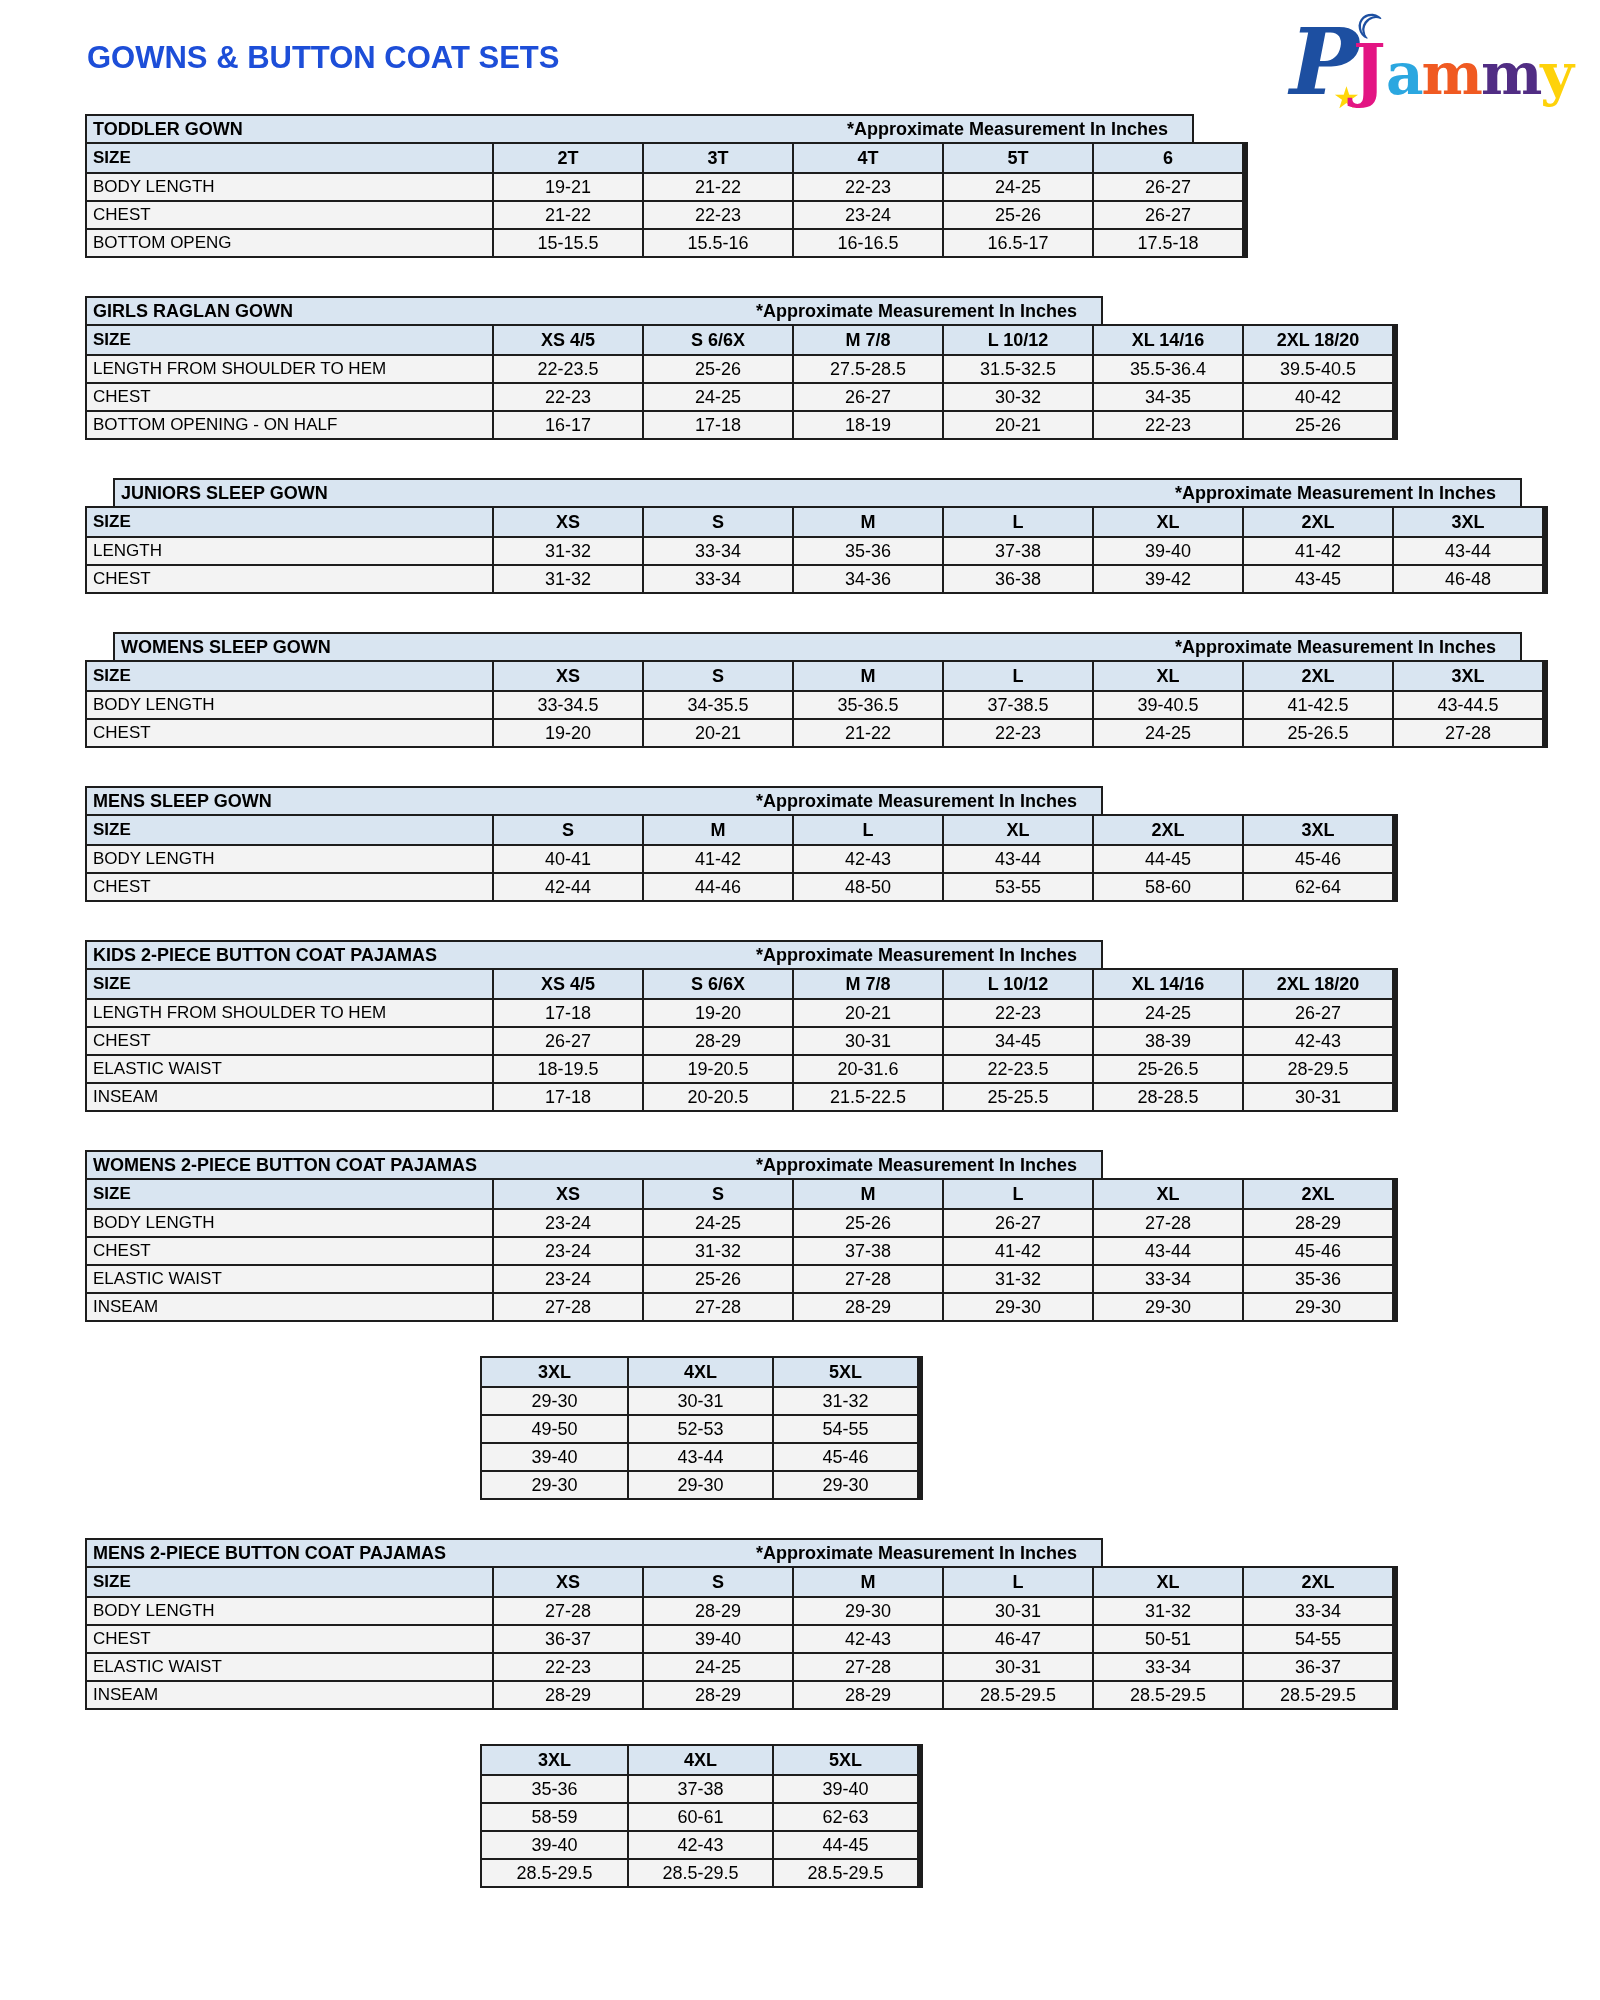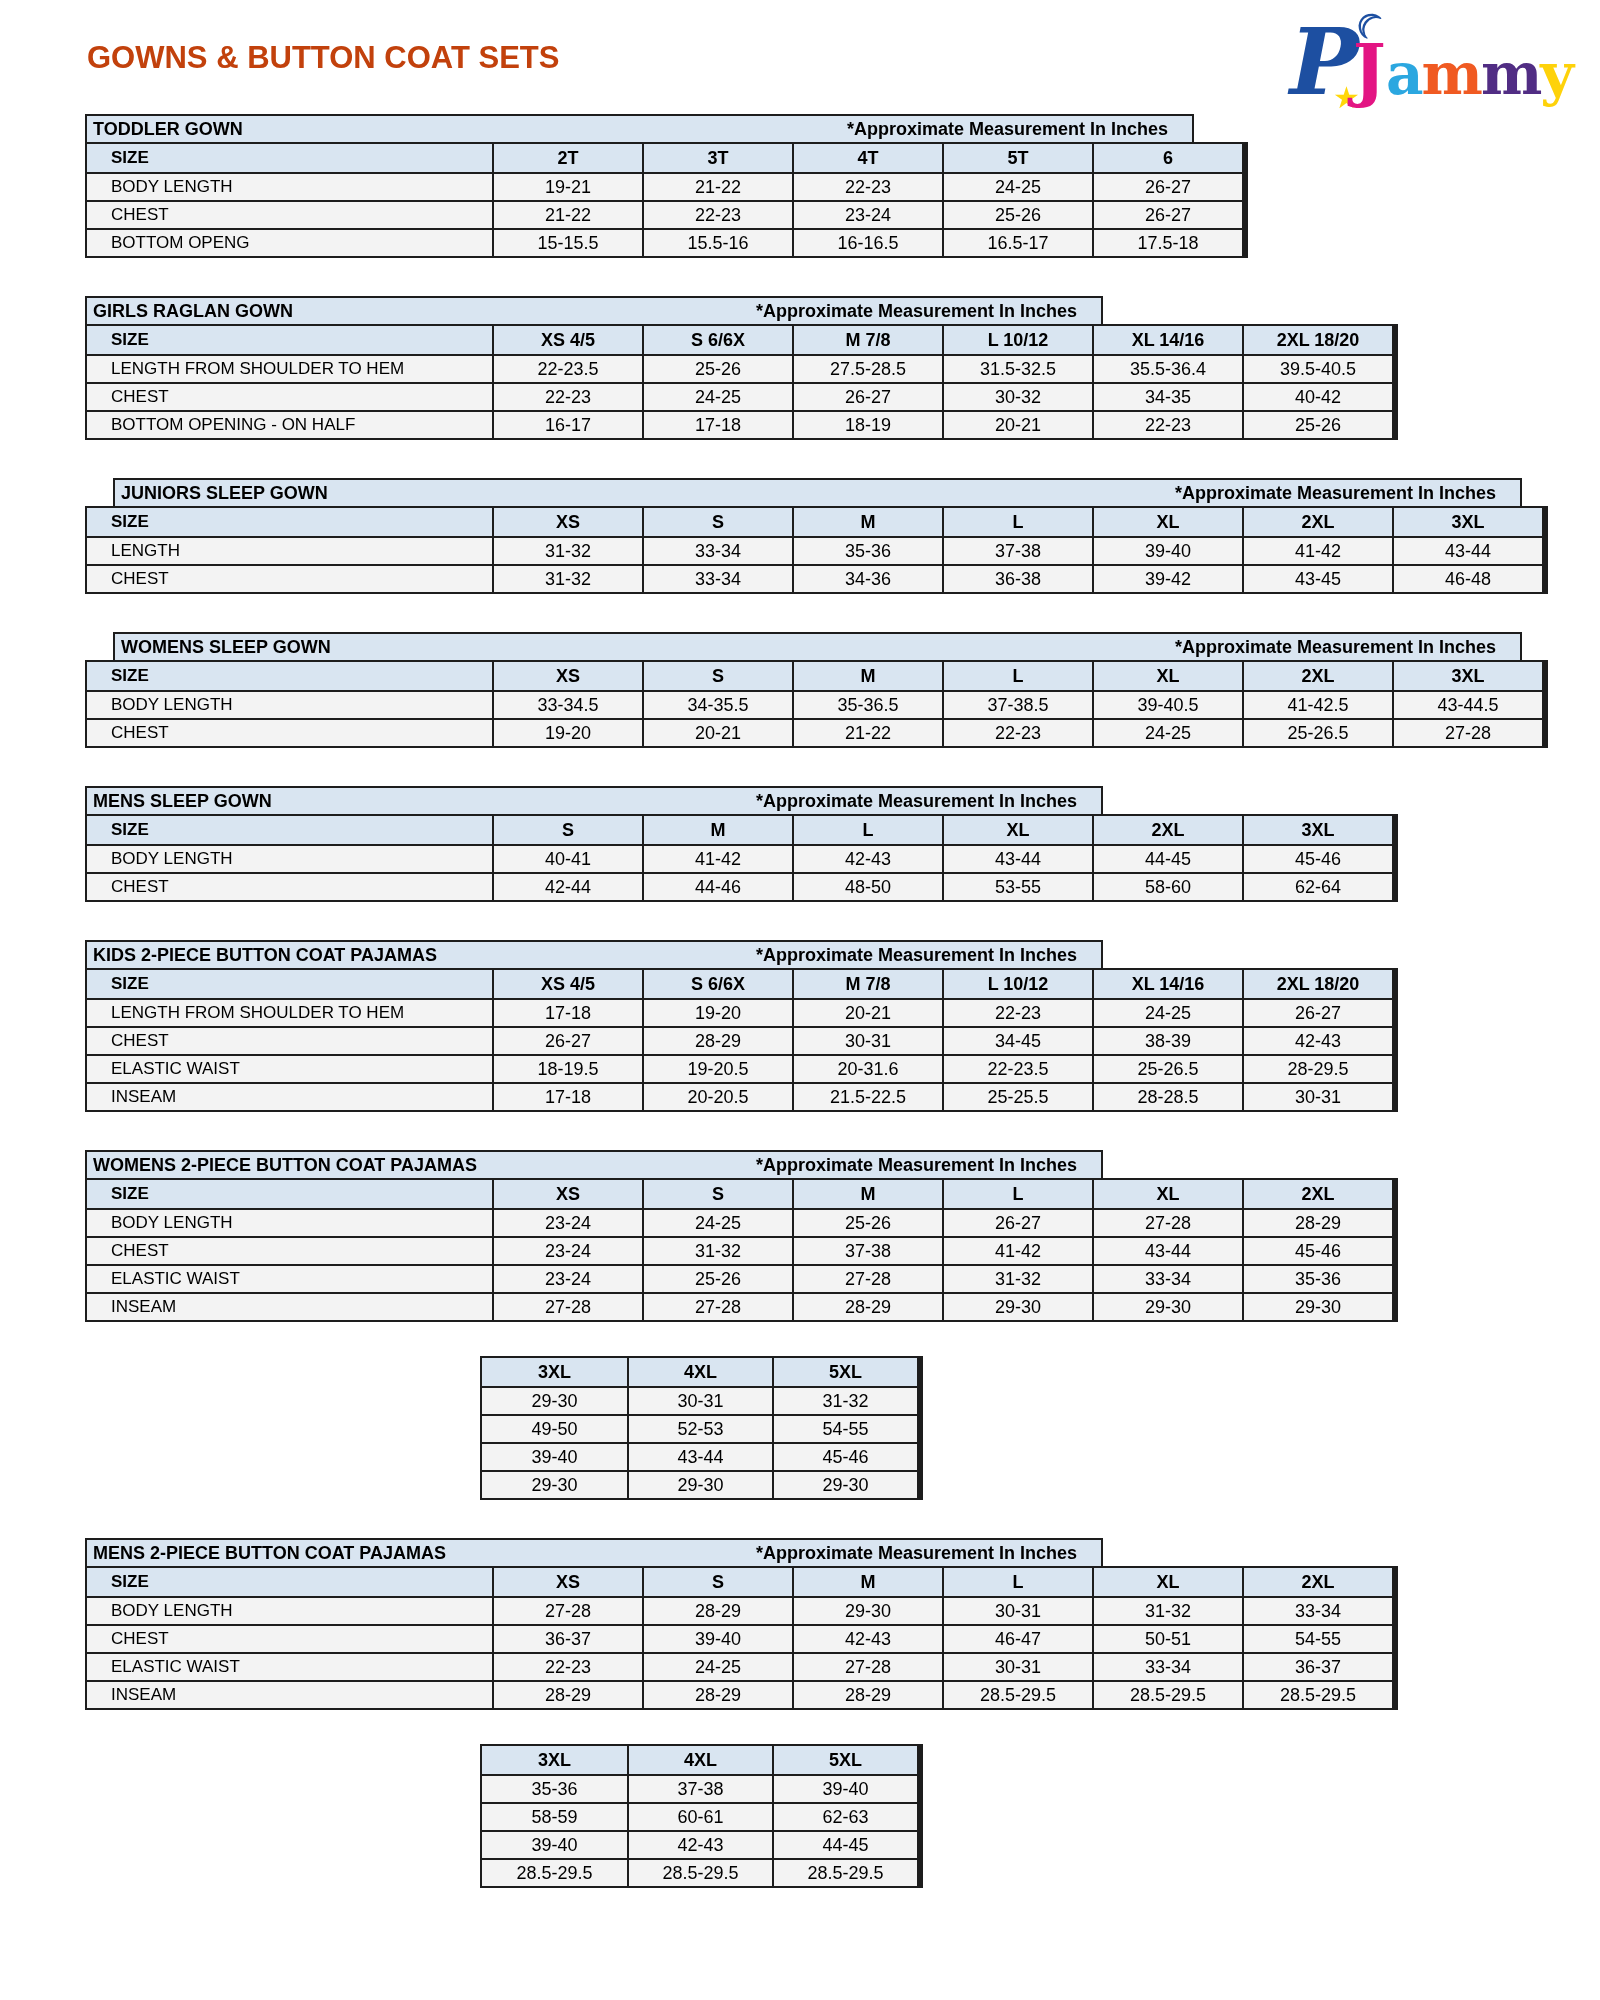--- a/index.html
+++ b/index.html
@@ -5,21 +5,21 @@
   html,body{margin:0;padding:0;}
   body{
     width:1600px;height:2000px;position:relative;background:#ffffff;
     font-family:"Liberation Sans", sans-serif;color:#000;
     -webkit-font-smoothing:antialiased;overflow:hidden;
   }
   .page{position:absolute;left:85px;top:0;width:1470px;}
 
   h1.page-title{
     margin:40px 0 0 2px;font-size:31px;line-height:36px;font-weight:bold;
-    letter-spacing:0px;color:#c2410c;
+    letter-spacing:0px;color:#1d4ed8;
   }
 
   
   .logo{
     position:absolute;right:28px;top:4px;height:115px;width:400px;
     font-family:"DejaVu Serif", serif;white-space:nowrap;
   }
   .logo .row{position:absolute;right:0;bottom:8px;display:flex;align-items:baseline;}
   .logo .lp{font-family:"DejaVu Serif", serif;font-style:italic;font-weight:bold;
     font-size:92px;line-height:92px;margin-right:-6px;}
@@ -48,21 +48,21 @@
   .ext   .grid{grid-template-columns:repeat(3,145px);width:439px;}
   .cell{
     box-sizing:border-box;height:28px;background:#f3f3f3;
     display:flex;align-items:center;justify-content:center;
     font-size:18px;border-left:2px solid #1d1d1d;border-top:2px solid #1d1d1d;
     overflow:hidden;
   }
   .cell.c0{border-left:none;}
   .cell.r0{border-top:none;}
   .cell.hdr{background:#d9e5f1;font-weight:bold;}
-  .cell.lbl{justify-content:flex-start;padding-left:24px;font-size:17px;}
+  .cell.lbl{justify-content:flex-start;padding-left:6px;font-size:17px;}
 </style>
 </head>
 <body>
 
 <div class="logo">
   <span class="star" style="color: rgb(255, 215, 10);">★</span>
   <span class="moon" style="color: rgb(29, 79, 161);">☾</span>
   <span class="row">
       <span class="lp" style="color: rgb(29, 79, 161);">P</span>
       <span class="lj" style="color: rgb(227, 21, 131);">J</span>

